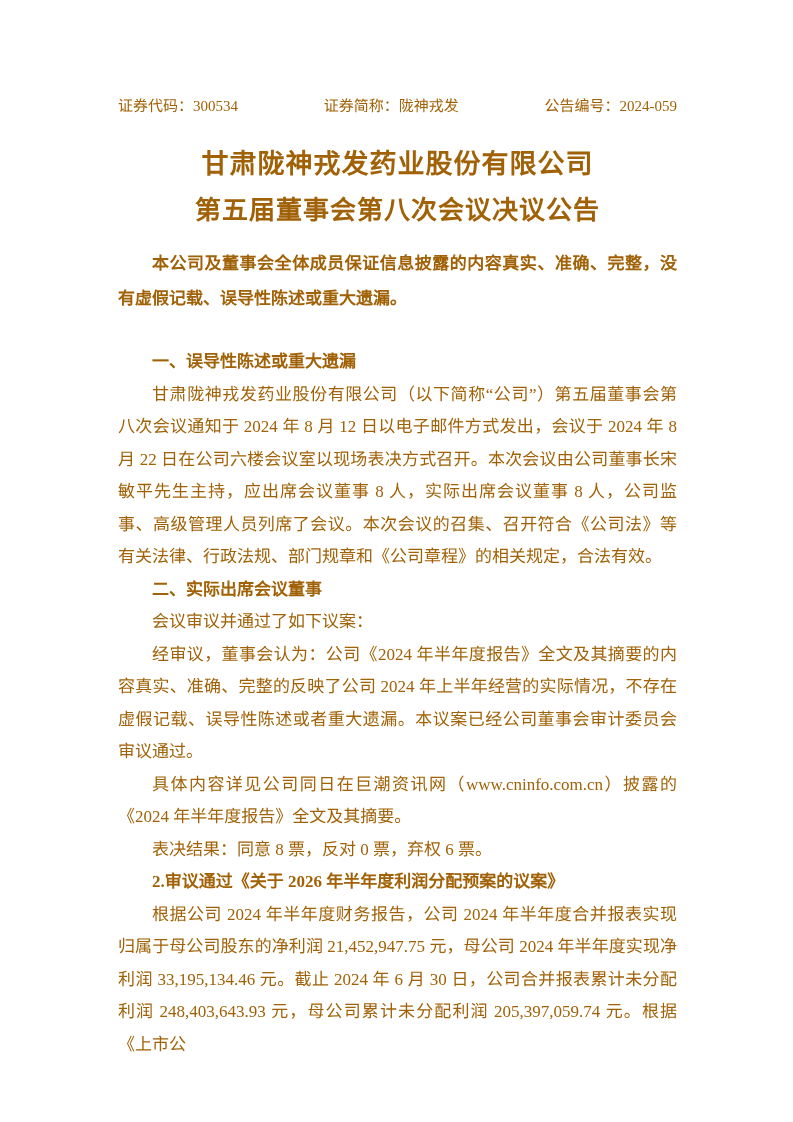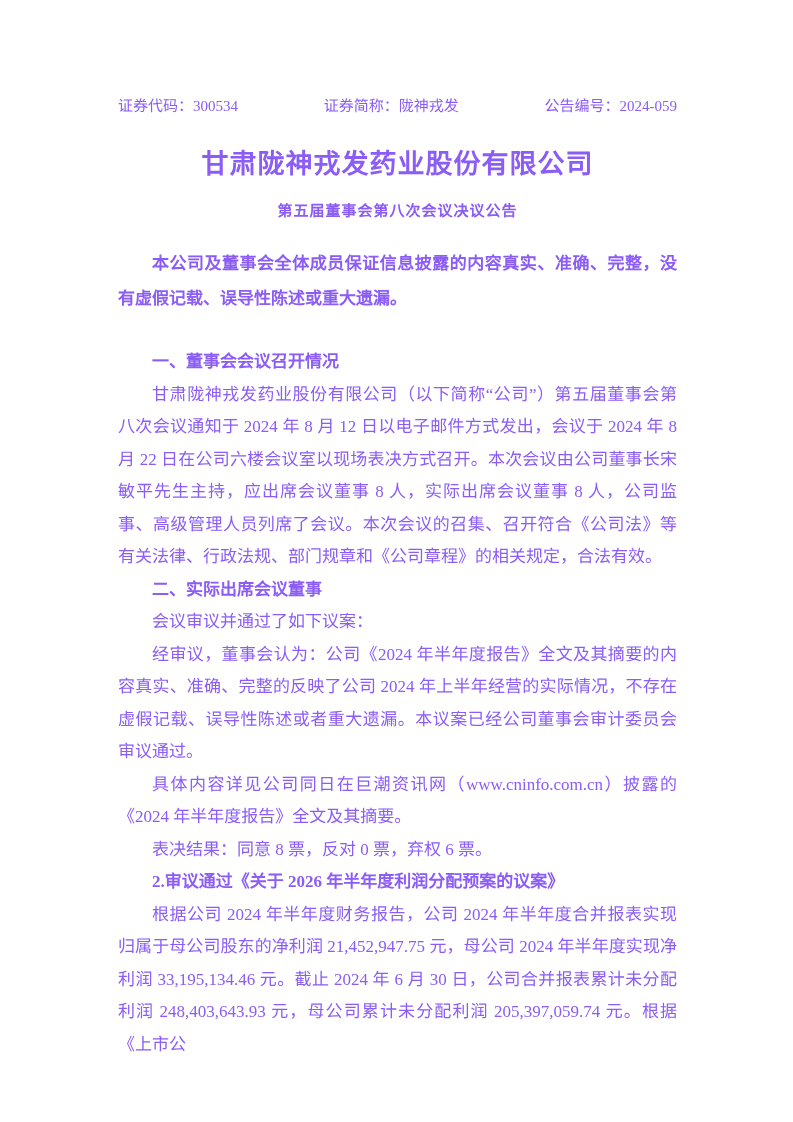--- a/index.html
+++ b/index.html
@@ -6,21 +6,21 @@
     margin: 0;
     padding: 0;
     background: #ffffff;
   }
   .page {
     position: relative;
     width: 793px;
     height: 1122px;
     margin: 0 auto;
     background: #ffffff;
-    color: #8b5cf6;
+    color: #a16207;
     font-family: "Liberation Serif", "DejaVu Serif", serif;
     overflow: hidden;
     box-sizing: border-box;
   }
   .content {
     padding: 0 116px 0 118px; 
   }
   .header-row {
     display: flex;
     justify-content: space-between;
@@ -33,21 +33,21 @@
   .doc-title {
     margin-top: 32px;
     font-size: 27px;
     font-weight: bold;
     text-align: center;
     line-height: 30px;
     letter-spacing: 1px;
   }
   .doc-subtitle {
     margin-top: 17px;
-    font-size: 15px;
+    font-size: 26px;
     font-weight: bold;
     text-align: center;
     line-height: 30px;
     letter-spacing: 1px;
   }
   .disclaimer {
     margin: 20px 0 0;
     font-size: 17px;
     font-weight: bold;
     line-height: 35px;
@@ -80,21 +80,21 @@
       <span>证券简称：陇神戎发</span>
       <span>公告编号：2024-059</span>
     </div>
 
     <div class="doc-title">甘肃陇神戎发药业股份有限公司</div>
     <div class="doc-subtitle">第五届董事会第八次会议决议公告</div>
 
     <p class="disclaimer">本公司及董事会全体成员保证信息披露的内容真实、准确、完整，没有虚假记载、误导性陈述或重大遗漏。</p>
 
     <div class="main">
-      <p class="heading">一、董事会会议召开情况</p>
+      <p class="heading">一、误导性陈述或重大遗漏</p>
       <p>甘肃陇神戎发药业股份有限公司（以下简称“公司”）第五届董事会第八次会议通知于 2024 年 8 月 12 日以电子邮件方式发出，会议于 2024 年 8 月 22 日在公司六楼会议室以现场表决方式召开。本次会议由公司董事长宋敏平先生主持，应出席会议董事 8 人，实际出席会议董事 8 人，公司监事、高级管理人员列席了会议。本次会议的召集、召开符合《公司法》等有关法律、行政法规、部门规章和《公司章程》的相关规定，合法有效。</p>
 
       <p class="heading">二、实际出席会议董事</p>
       <p>会议审议并通过了如下议案：</p>
 
       <p>经审议，董事会认为：公司《2024 年半年度报告》全文及其摘要的内容真实、准确、完整的反映了公司 2024 年上半年经营的实际情况，不存在虚假记载、误导性陈述或者重大遗漏。本议案已经公司董事会审计委员会审议通过。</p>
       <p>具体内容详见公司同日在巨潮资讯网（www.cninfo.com.cn）披露的《2024 年半年度报告》全文及其摘要。</p>
       <p>表决结果：同意 8 票，反对 0 票，弃权 6 票。</p>
 
       <p class="heading">2.审议通过《关于 2026 年半年度利润分配预案的议案》</p>

